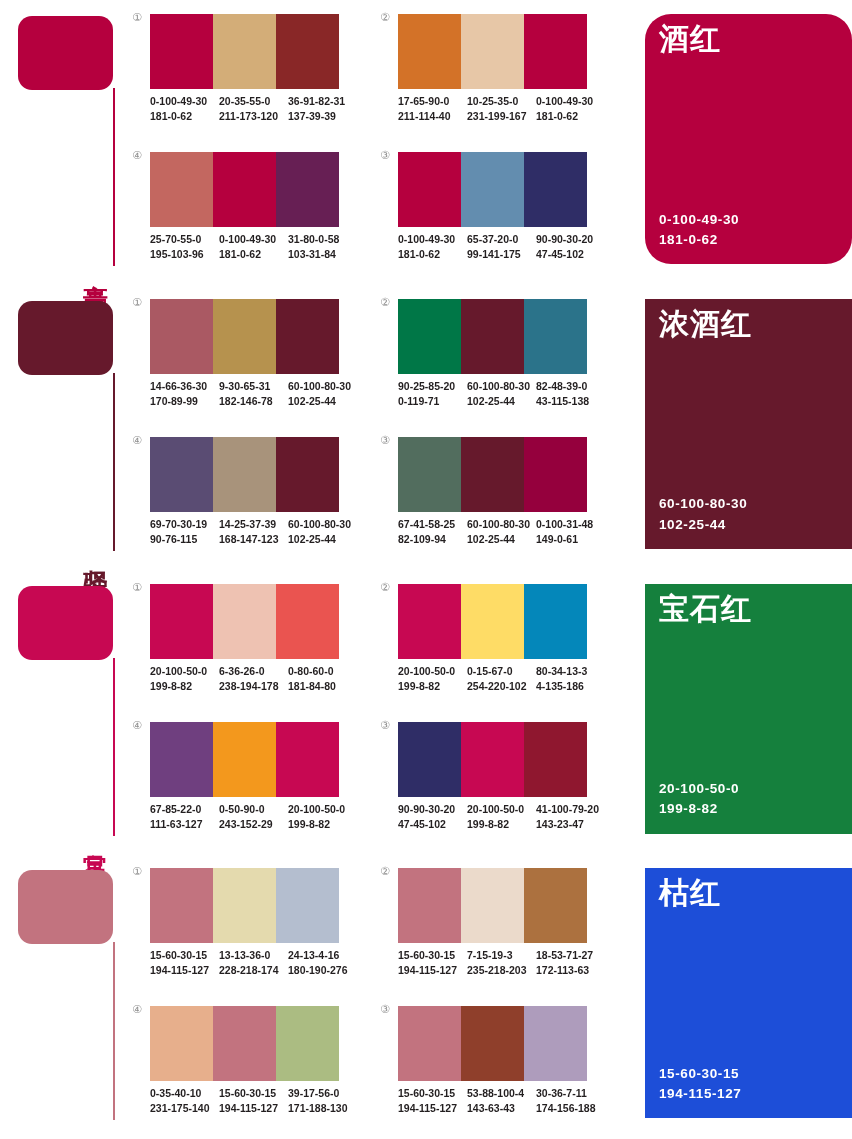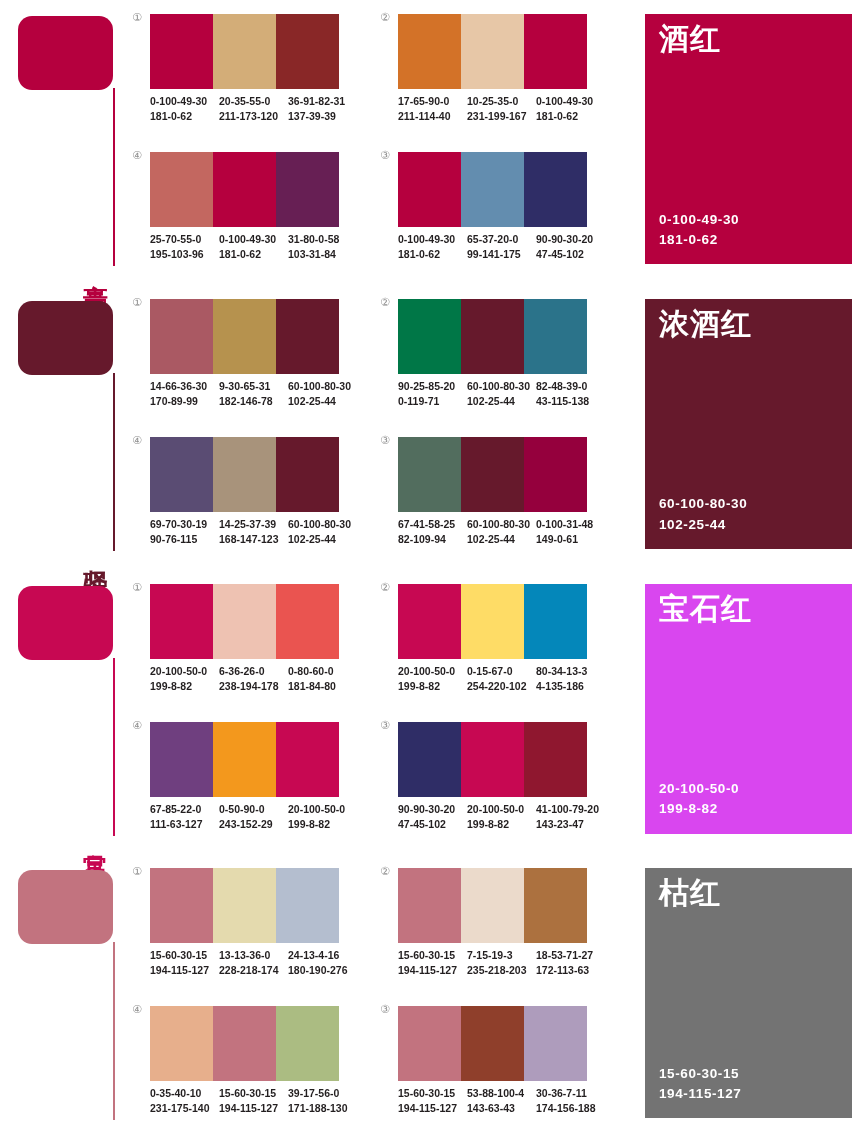--- a/index.html
+++ b/index.html
@@ -164,21 +164,21 @@
           <div class="cap">
             <span class="cmyk">65-37-20-0</span>
             <span class="rgb">99-141-175</span>
           </div>
           <div class="cap">
             <span class="cmyk">90-90-30-20</span>
             <span class="rgb">47-45-102</span>
           </div>
         </div>
       </div>
-      <div class="hero" style="background: rgb(181, 0, 62);">
+      <div class="hero" style="background: rgb(181, 0, 62); border-radius: 26px;">
         <div class="hero-name">酒红</div>
         <div class="hero-codes">
           <span>0-100-49-30</span>
           <span>181-0-62</span>
         </div>
       </div>
     </div>
     <div class="section">
       <div class="key-col">
         <div class="key-swatch" style="background: rgb(102, 25, 44);"></div>
@@ -368,21 +368,21 @@
           <div class="cap">
             <span class="cmyk">20-100-50-0</span>
             <span class="rgb">199-8-82</span>
           </div>
           <div class="cap">
             <span class="cmyk">41-100-79-20</span>
             <span class="rgb">143-23-47</span>
           </div>
         </div>
       </div>
-      <div class="hero" style="background: #d946ef;">
+      <div class="hero" style="background: #15803d;">
         <div class="hero-name">宝石红</div>
         <div class="hero-codes">
           <span>20-100-50-0</span>
           <span>199-8-82</span>
         </div>
       </div>
     </div>
     <div class="section">
       <div class="key-col">
         <div class="key-swatch" style="background: rgb(194, 115, 127);"></div>
@@ -470,21 +470,21 @@
           <div class="cap">
             <span class="cmyk">53-88-100-4</span>
             <span class="rgb">143-63-43</span>
           </div>
           <div class="cap">
             <span class="cmyk">30-36-7-11</span>
             <span class="rgb">174-156-188</span>
           </div>
         </div>
       </div>
-      <div class="hero" style="background: #737373;">
+      <div class="hero" style="background: #1d4ed8;">
         <div class="hero-name">枯红</div>
         <div class="hero-codes">
           <span>15-60-30-15</span>
           <span>194-115-127</span>
         </div>
       </div>
     </div>
   </div>
 
 </body></html>

